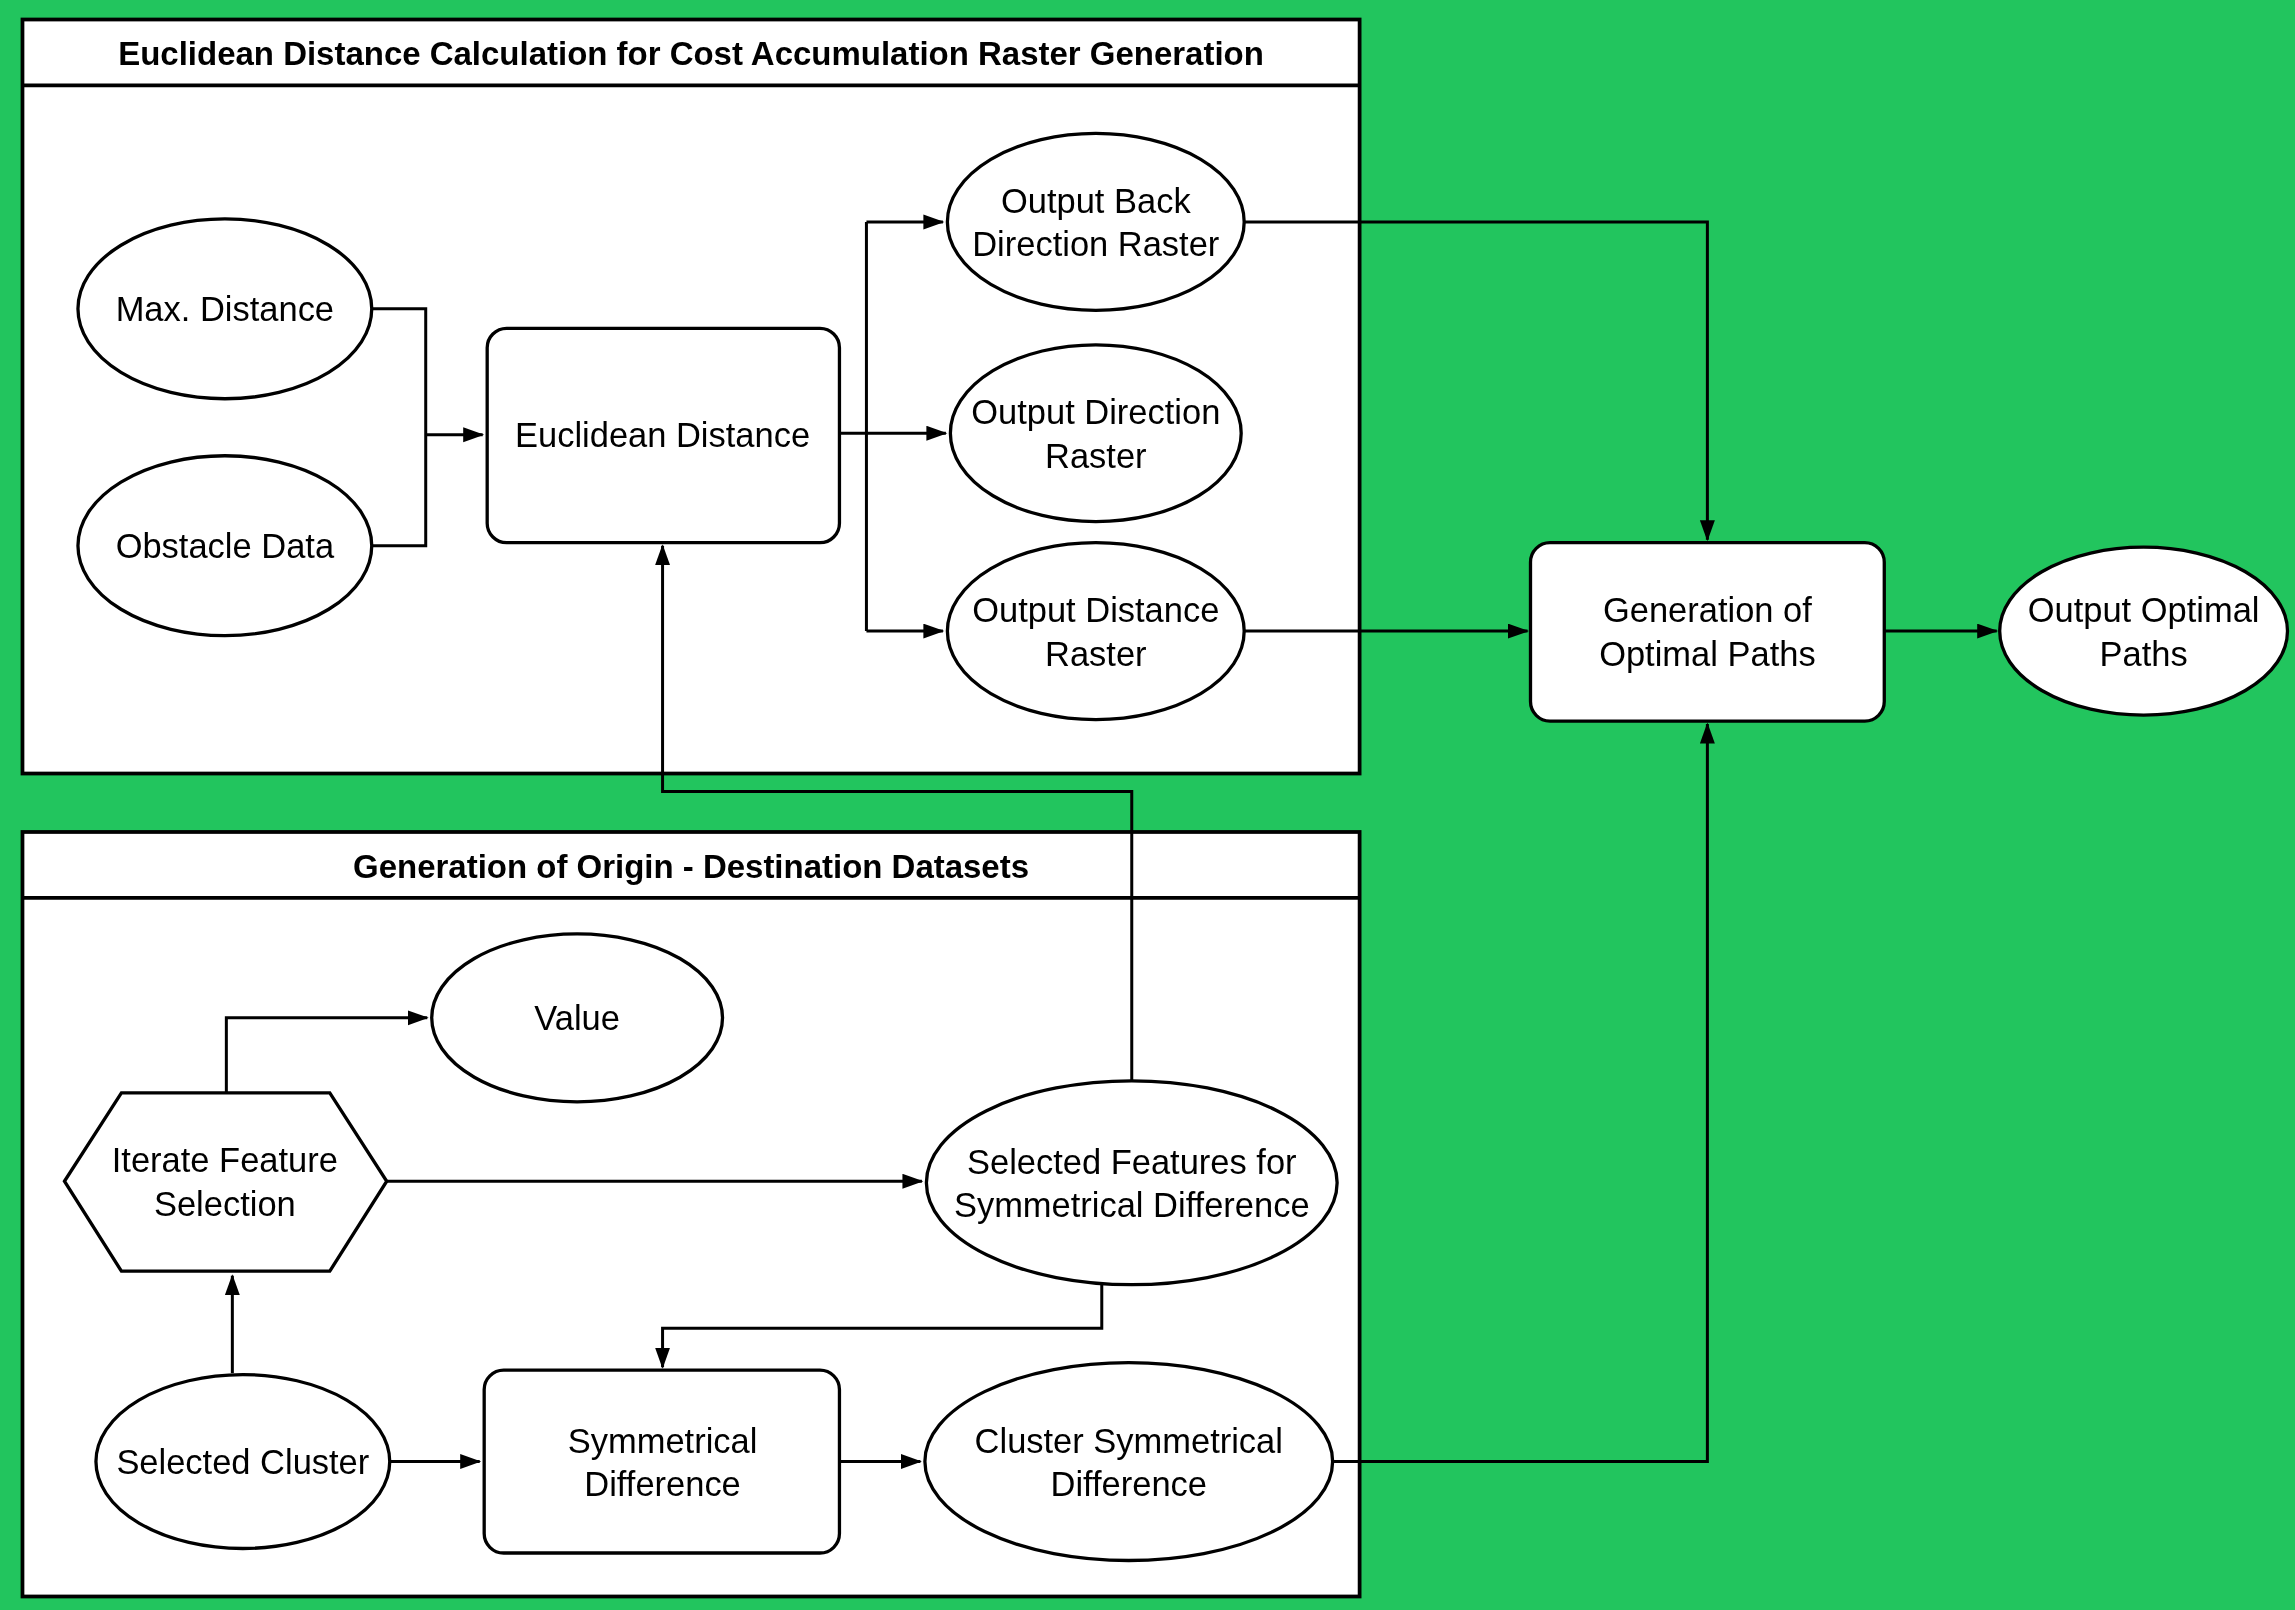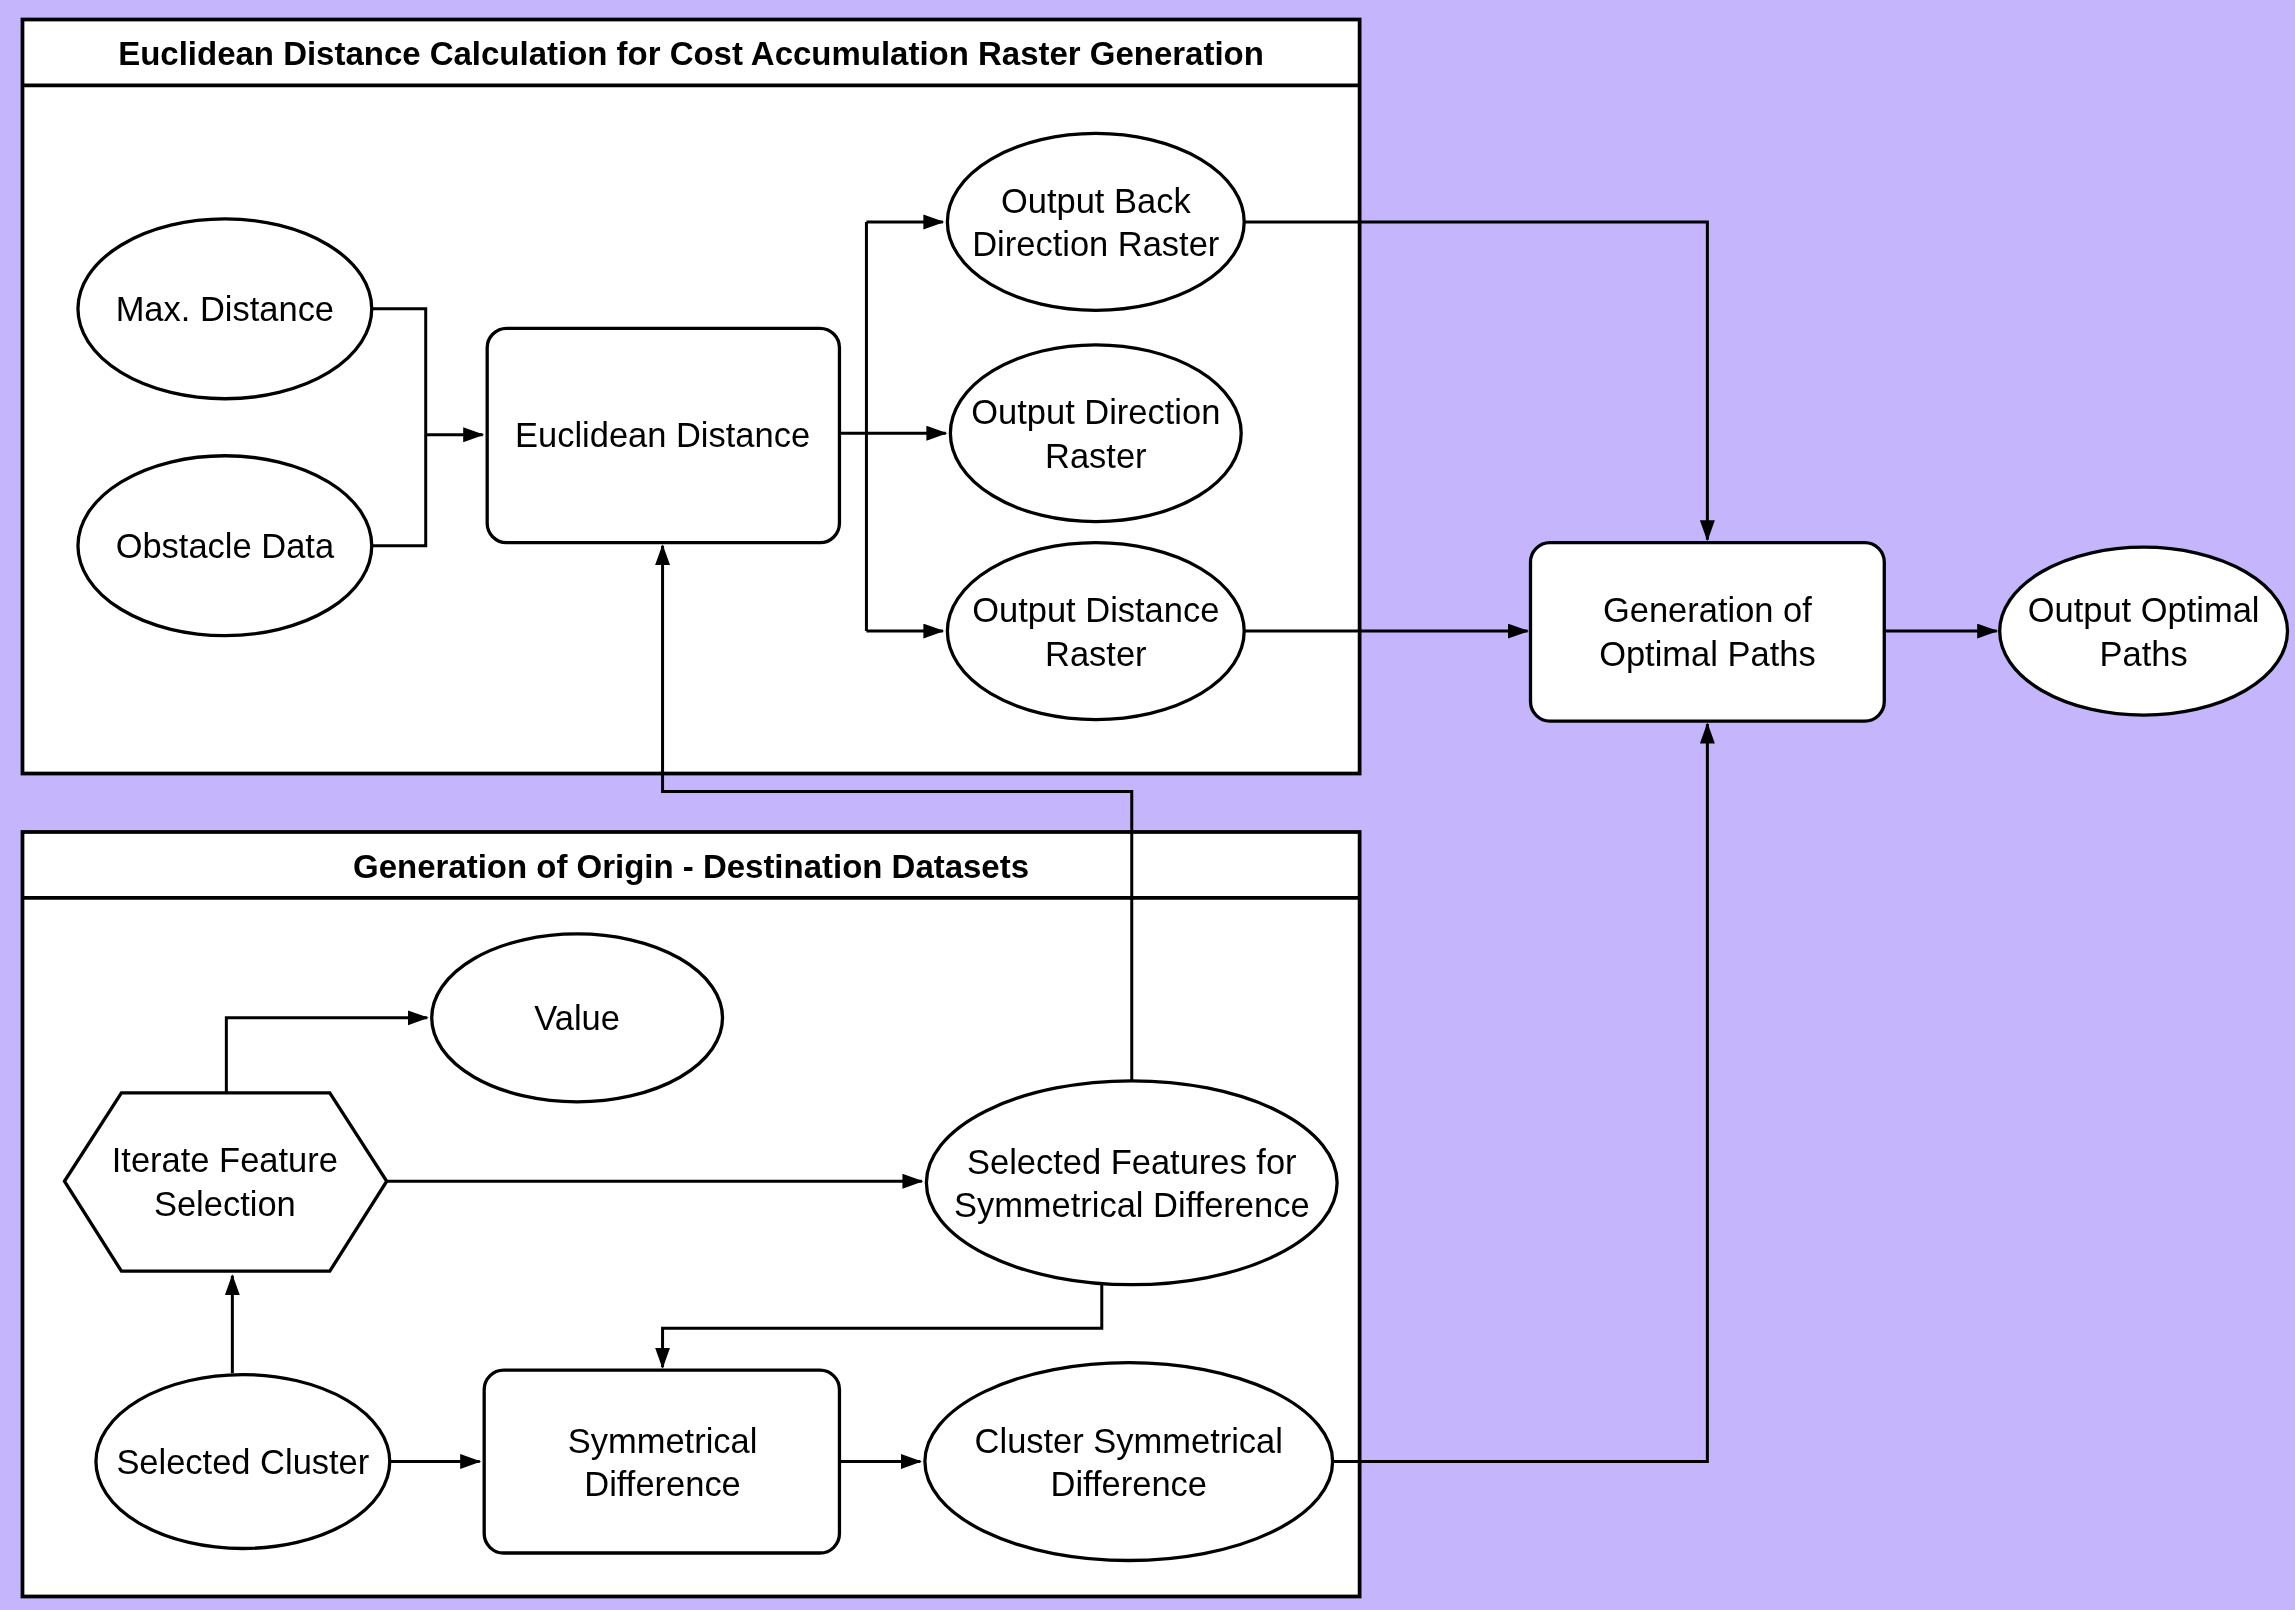--- a/index.html
+++ b/index.html
@@ -3,21 +3,21 @@
 <meta charset="utf-8">
 <style>
   html, body {
     margin: 0;
     padding: 0;
     background: #ffffff;
   }
   .canvas-wrap {
     width: 2295px;
     height: 1610px;
-    background: #c4b5fd;
+    background: #22c55e;
   }
   svg { display: block; }
   .group-box {
     fill: #ffffff;
     stroke: #000000;
     stroke-width: 2.5;
   }
   .group-sep {
     stroke: #000000;
     stroke-width: 2.5;

